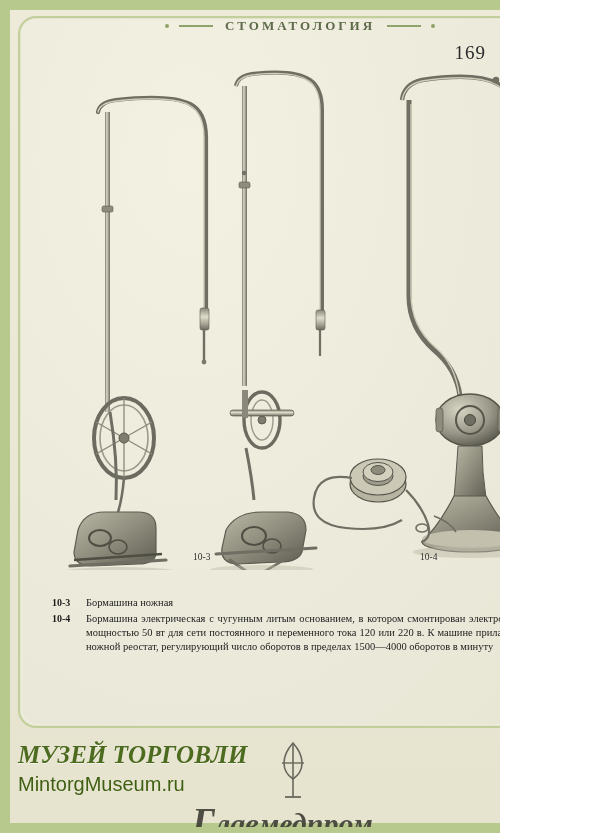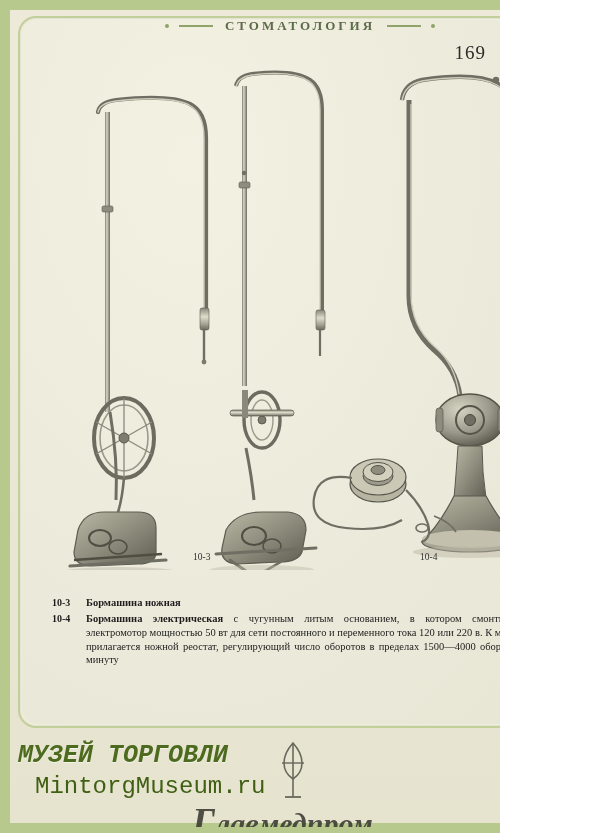--- a/index.html
+++ b/index.html
@@ -132,50 +132,49 @@
   .cap-code {
     width: 34px;
     flex: 0 0 34px;
     font-weight: 700;
     font-size: 10px;
   }
   .cap-text {
     flex: 1;
     text-align: justify;
   }
-  .cap-text b { font-weight: 700; }
+  .cap-text b { font-weight: 400; }
 
   
   .watermark {
     position: absolute;
     left: 0;
     bottom: 0;
     width: 600px;
     height: 100px;
   }
   .wm-museum {
     position: absolute;
     left: 18px;
     top: 8px;
-    font-family: Liberation Mono, monospace;
+    font-family: Liberation Serif, serif;
     font-weight: 700;
     font-style: italic;
     font-size: 25px;
     color: #4d6b1f;
     letter-spacing: 0px;
     text-shadow: 0 1px 0 rgba(255,255,255,0.55);
   }
   .wm-site {
     position: absolute;
     left: 18px;
     top: 40px;
-    font-family: Liberation Mono, monospace;
-    font-size: 24px;
+    font-family: Liberation Sans, sans-serif;
+    font-size: 20px;
     color: #3f5f12;
-    margin-left: 17px;
   }
   .wm-brand {
     position: absolute;
     left: 192px;
     top: 18px;
     font-family: "Liberation Serif", serif;
     font-style: italic;
     font-weight: 700;
     font-size: 30px;
     color: #3a3a32;

